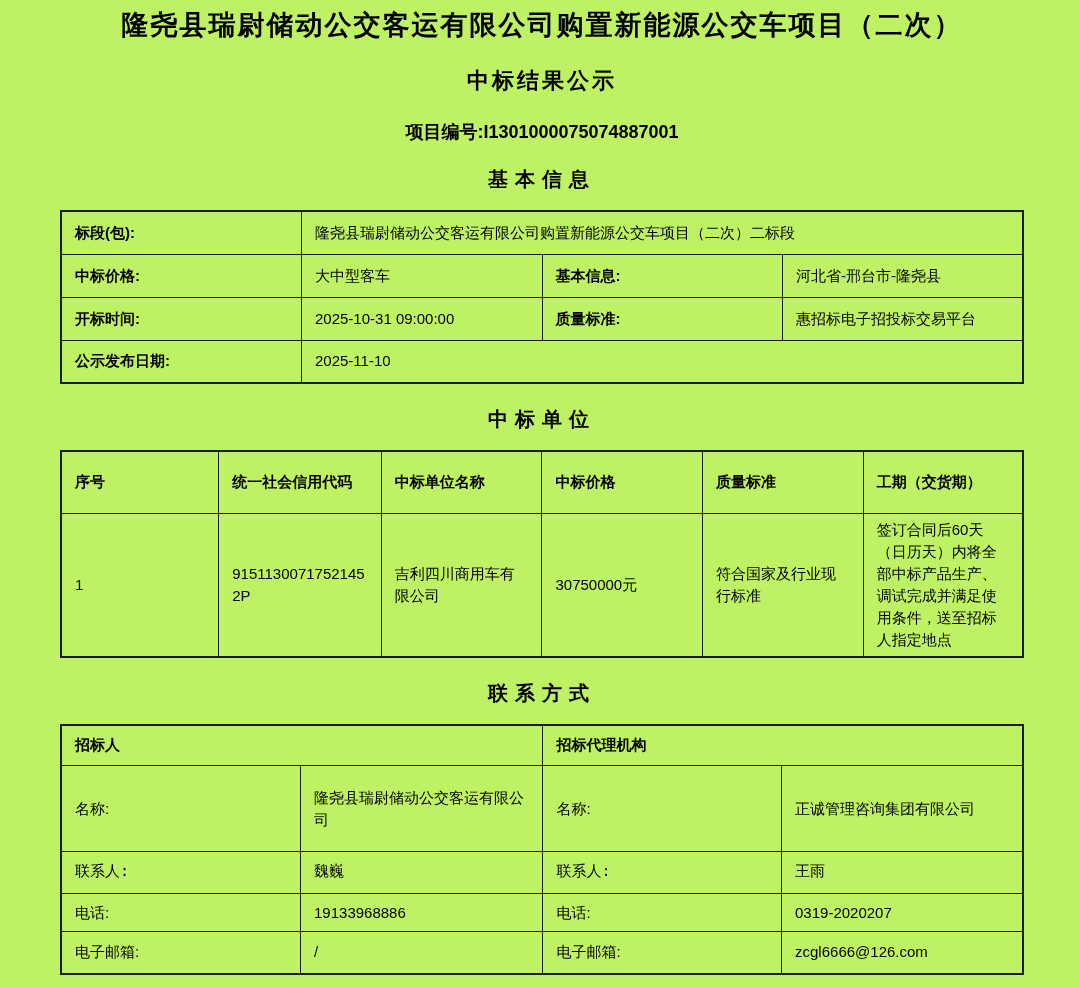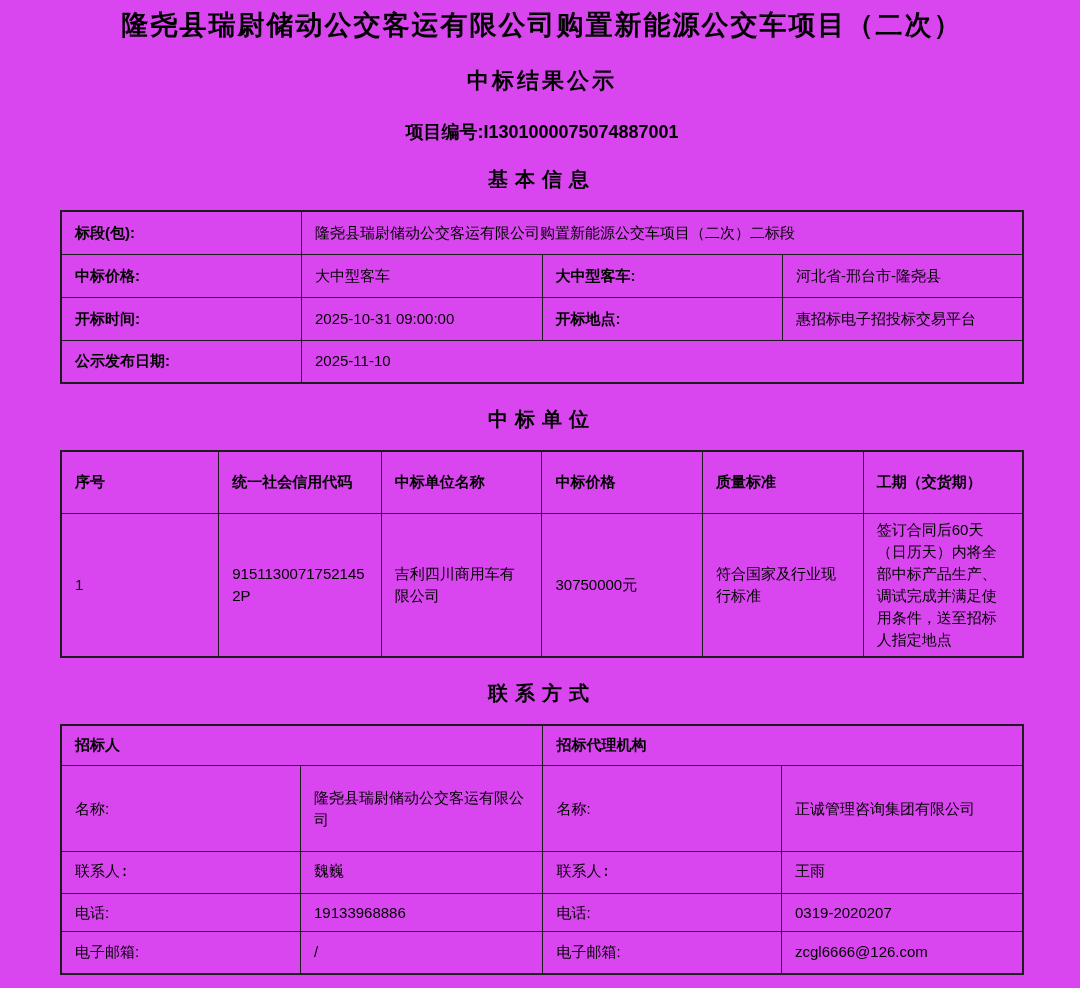--- a/index.html
+++ b/index.html
@@ -1,19 +1,19 @@
 <!DOCTYPE html>
 <html><head>
 <meta charset="utf-8">
 <style>
   html,body { margin:0; padding:0; background:#ffffff; }
   .page {
     position:relative;
     width:1080px; height:988px;
-    background:#d946ef;
+    background:#bef264;
     color:#000000;
     font-family:"Liberation Sans","DejaVu Sans",sans-serif;
     overflow:hidden;
   }
   .content { width:964px; margin-left:60px; }
 
   .title {
     margin:8px 0 0 0;
     font-size:27px; font-weight:bold;
     text-align:center; letter-spacing:2px;
@@ -88,27 +88,27 @@
           <col style="width:25%">
         </colgroup>
       <tbody>
           <tr>
         <td class="lbl">标段(包):</td>
         <td colspan="3">隆尧县瑞尉储动公交客运有限公司购置新能源公交车项目（二次）二标段</td>
       </tr>
       <tr>
         <td class="lbl">中标价格:</td>
         <td>大中型客车</td>
-        <td class="lbl">大中型客车:</td>
+        <td class="lbl">基本信息:</td>
         <td>河北省-邢台市-隆尧县</td>
       </tr>
       <tr>
         <td class="lbl">开标时间:</td>
         <td>2025-10-31 09:00:00</td>
-        <td class="lbl">开标地点:</td>
+        <td class="lbl">质量标准:</td>
         <td>惠招标电子招投标交易平台</td>
       </tr>
       <tr>
         <td class="lbl">公示发布日期:</td>
         <td colspan="3">2025-11-10</td>
       </tr>
     </tbody>
       </table>
 
     <div class="secthead">中标单位</div>

